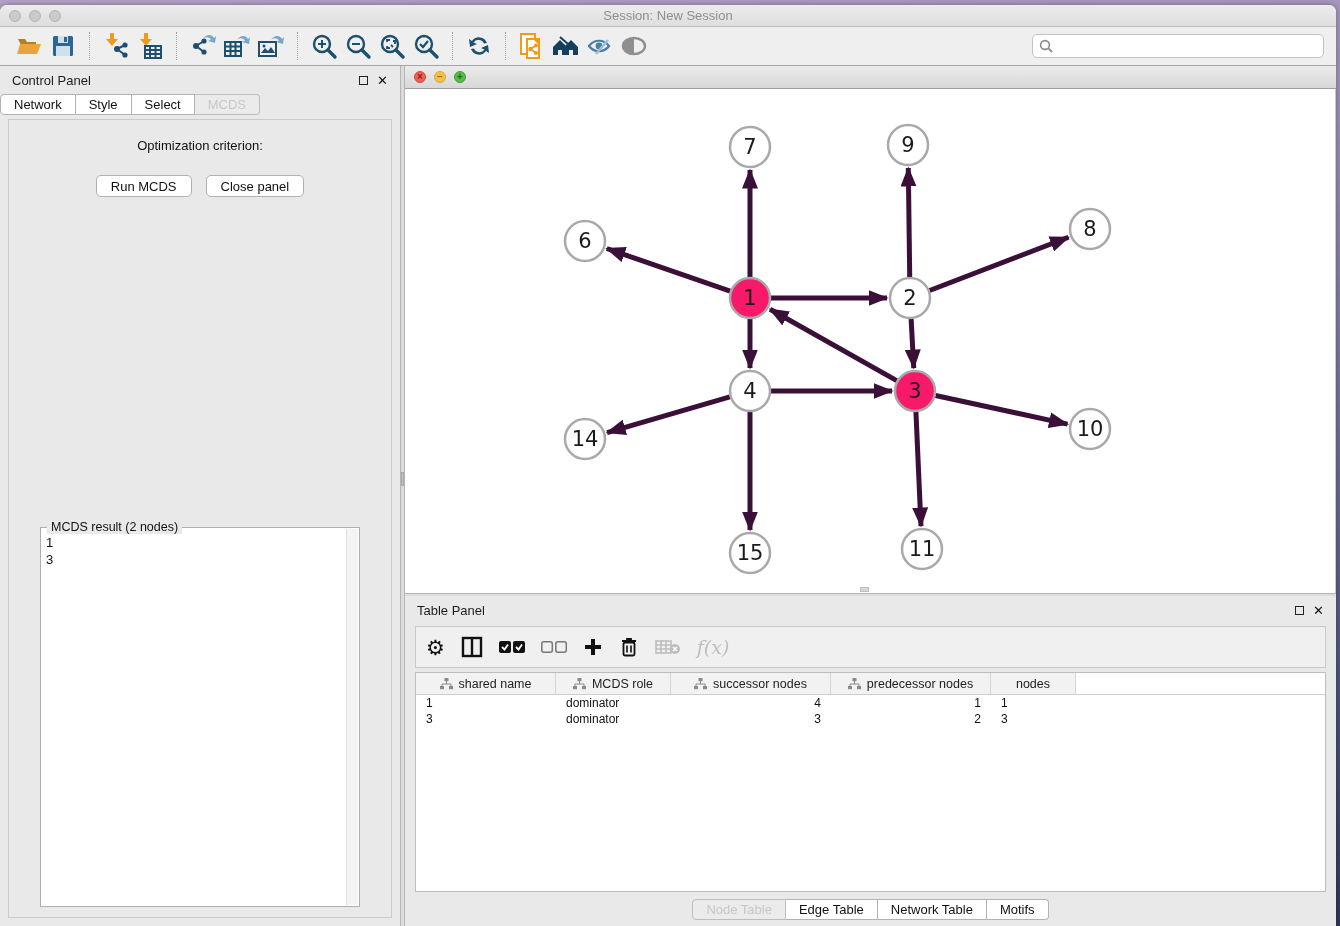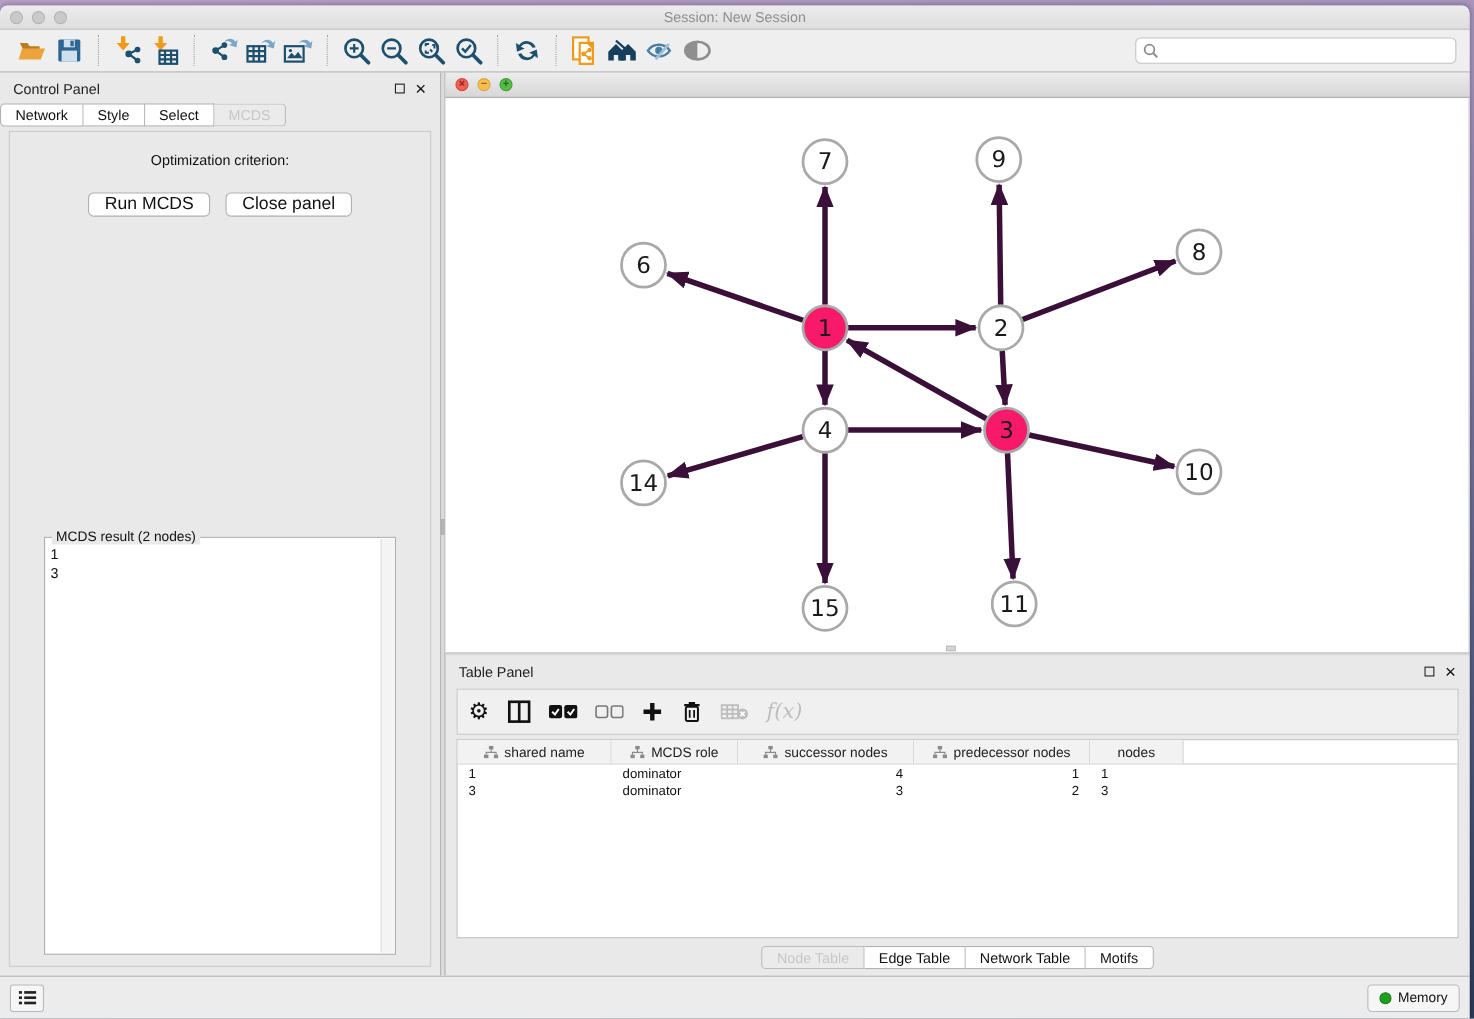--- a/index.html
+++ b/index.html
@@ -55,21 +55,21 @@
     display:flex; flex-direction:column; align-items:center; padding:18px 10px 10px 10px; min-height:0; }
   .opt-label { font-size:13px; color:#111; margin-bottom:10px; }
   .dropdown { width:312px; height:23px; background:#fff; border:1px solid #b5b5b5; border-radius:5px;
     display:flex; align-items:center; padding:0 8px; font-size:13px; cursor:pointer; }
   .dropdown .stepper { margin-left:auto; display:flex; flex-direction:column; gap:1px; }
   .dropdown .stepper i { width:0; height:0; border-left:4px solid transparent; border-right:4px solid transparent; }
   .stepper .up { border-bottom:5px solid #555; }
   .stepper .down { border-top:5px solid #555; }
   .btn-row { display:flex; gap:14px; margin-top:12px; }
   .mac-btn { background:#fff; border:1px solid #b0b0b0; border-radius:5px; height:22px;
-    padding:0 14px; font-size:16px; color:#111; cursor:pointer; }
+    padding:0 14px; font-size:13px; color:#111; cursor:pointer; }
 
   .result-box { margin-top:auto; width:320px; height:380px; border:1px solid #aeaeae;
     background:#fff; position:relative; }
   .result-legend { position:absolute; top:-8px; left:6px; background:#e9e9e9; padding:0 4px;
     font-size:12.5px; color:#111; }
   .result-text { position:absolute; inset:1px 13px 1px 1px; padding:5px 4px; font-size:13px;
     color:#111; line-height:17px; overflow:hidden; }
   .result-scroll { position:absolute; top:1px; bottom:1px; right:1px; width:12px; background:#f4f4f4;
     border-left:1px solid #e0e0e0; }
 
@@ -530,31 +530,13 @@
               <button class="tab active">Node Table</button>
               <button class="tab">Edge Table</button>
               <button class="tab">Network Table</button>
               <button class="tab">Motifs</button>
             </div>
         </div>
       </div>
     </div>
   </div>
 
-  <div class="statusbar">
-    <button class="list-btn">
-      <svg width="16" height="14" viewBox="0 0 16 14">
-          <g fill="#222">
-            <rect x="0" y="1" width="3" height="2.4"></rect>
-            <rect x="5" y="1" width="11" height="2.4"></rect>
-            <rect x="0" y="5.8" width="3" height="2.4"></rect>
-            <rect x="5" y="5.8" width="11" height="2.4"></rect>
-            <rect x="0" y="10.6" width="3" height="2.4"></rect>
-            <rect x="5" y="10.6" width="11" height="2.4"></rect>
-          </g>
-        </svg>
-    </button>
-    <button class="memory-btn">
-      <span class="mem-dot"></span>
-      <span>Memory</span>
-    </button>
-  </div>
 </div>
 
 </body></html>

